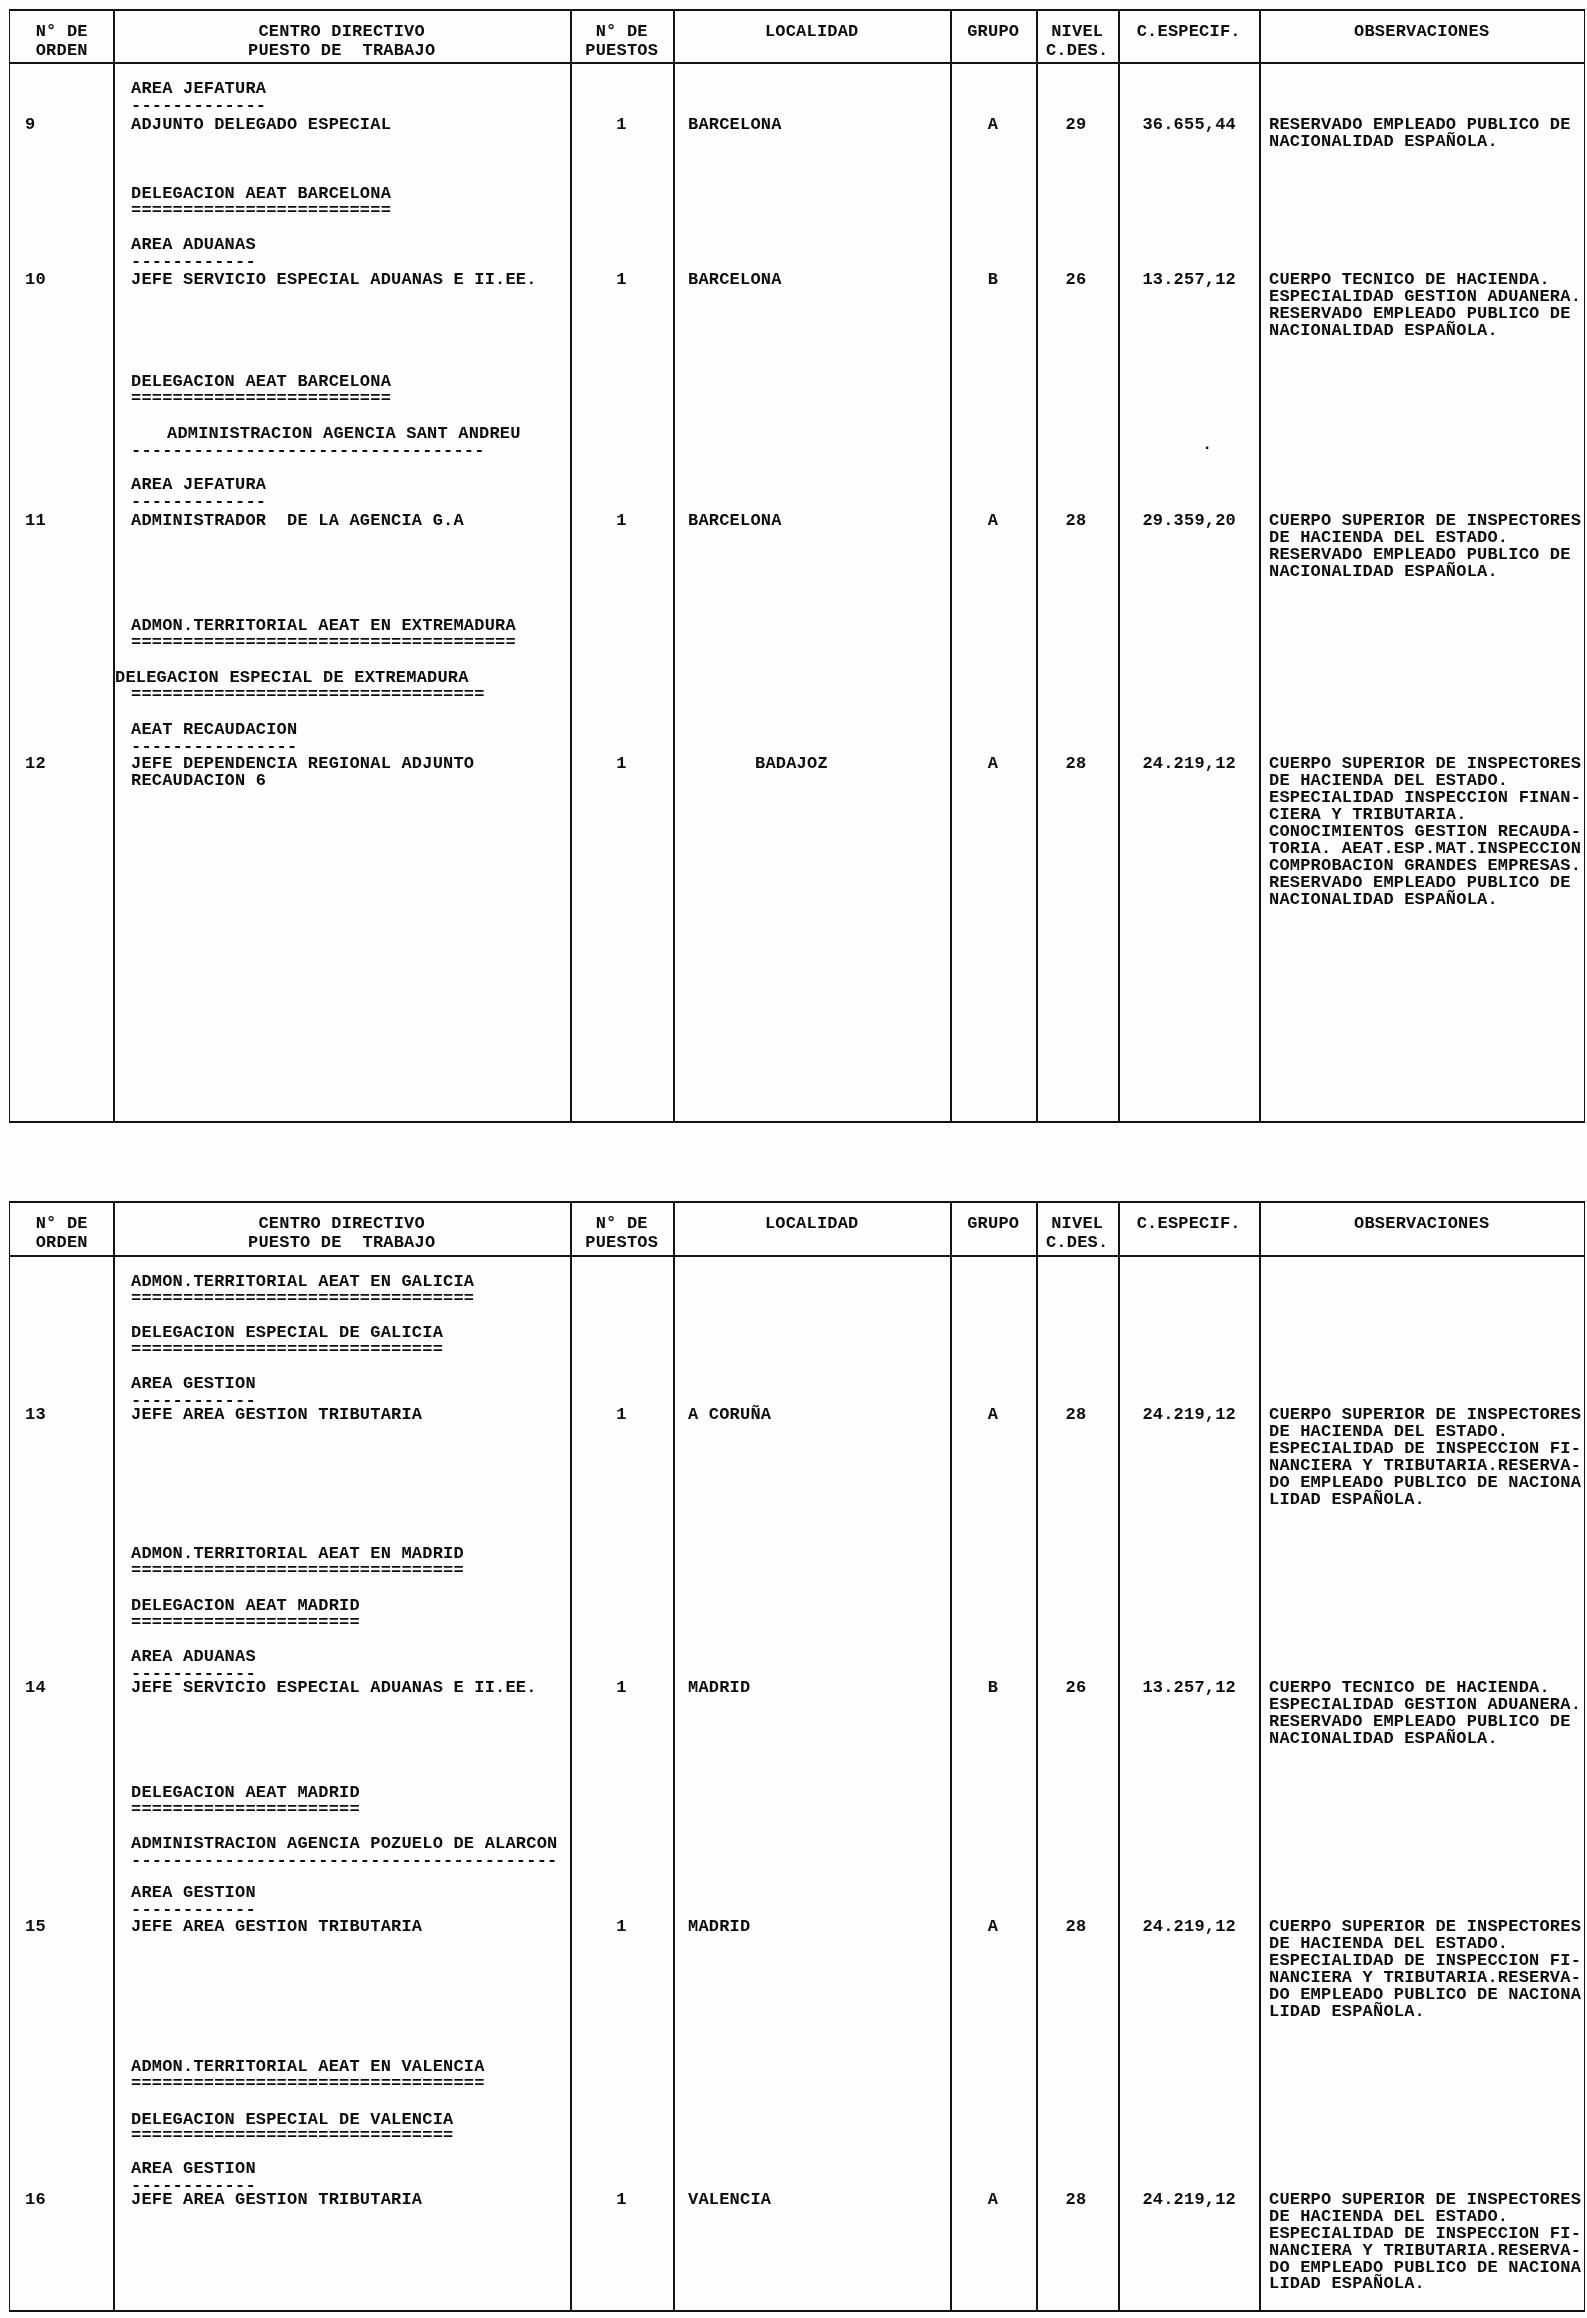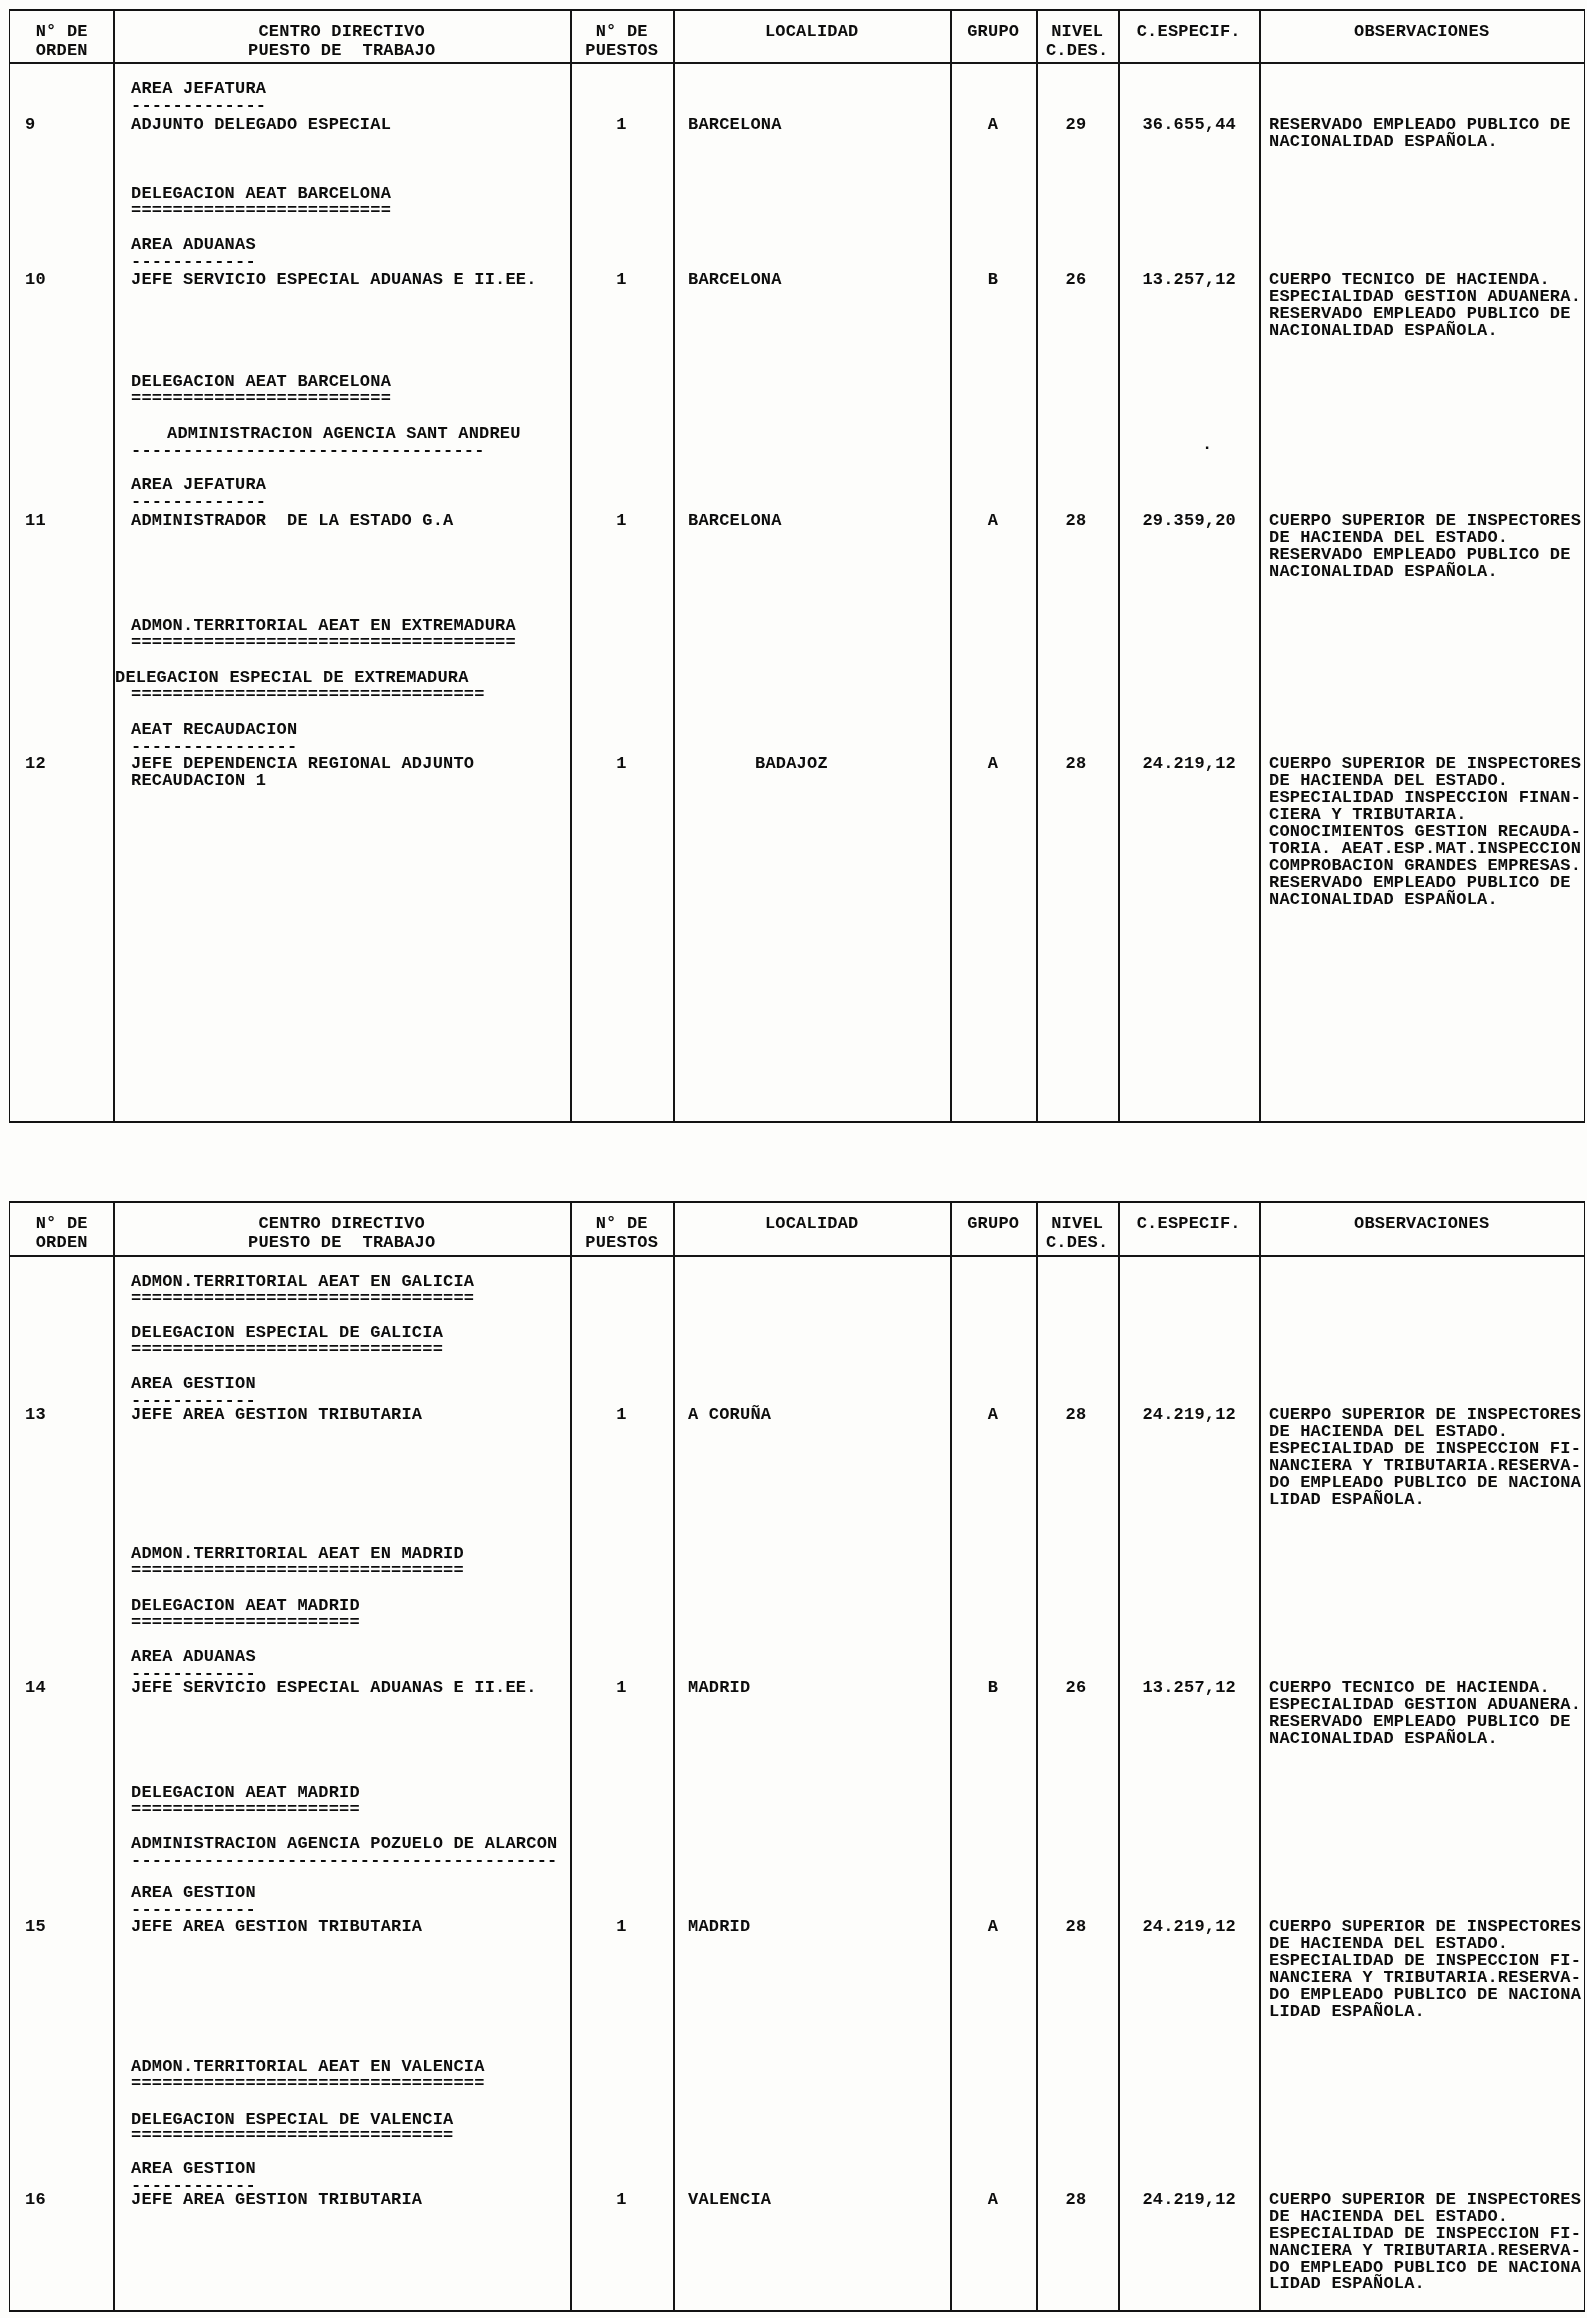--- a/index.html
+++ b/index.html
@@ -95,39 +95,39 @@
     <div class="ln" style="left: 1269px; top: 305px;">RESERVADO EMPLEADO PUBLICO DE</div>
     <div class="ln" style="left: 1269px; top: 322px;">NACIONALIDAD ESPAÑOLA.</div>
     <div class="ln" style="left: 131px; top: 373px;">DELEGACION AEAT BARCELONA</div>
     <div class="ln" style="left: 131px; top: 390px;">=========================</div>
     <div class="ln" style="left: 131px; top: 425px; margin-left: 36px;">ADMINISTRACION AGENCIA SANT ANDREU</div>
     <div class="ln" style="left: 131px; top: 442px;">----------------------------------</div>
     <div class="ln" style="left: 1202px; top: 436px;">.</div>
     <div class="ln" style="left: 131px; top: 476px;">AREA JEFATURA</div>
     <div class="ln" style="left: 131px; top: 493px;">-------------</div>
     <div class="ln" style="left: 25px; top: 512px;">11</div>
-    <div class="ln" style="left: 131px; top: 512px;">ADMINISTRADOR  DE LA ESTADO G.A</div>
+    <div class="ln" style="left: 131px; top: 512px;">ADMINISTRADOR  DE LA AGENCIA G.A</div>
     <div class="ln" style="left: 570px; top: 512px; width: 103px; text-align: center;">1</div>
     <div class="ln" style="left: 688px; top: 512px;">BARCELONA</div>
     <div class="ln" style="left: 950px; top: 512px; width: 86px; text-align: center;">A</div>
     <div class="ln" style="left: 1035px; top: 512px; width: 82px; text-align: center;">28</div>
     <div class="ln" style="left: 1117px; top: 512px; width: 119px; text-align: right;">29.359,20</div>
     <div class="ln" style="left: 1269px; top: 512px;">CUERPO SUPERIOR DE INSPECTORES</div>
     <div class="ln" style="left: 1269px; top: 529px;">DE HACIENDA DEL ESTADO.</div>
     <div class="ln" style="left: 1269px; top: 546px;">RESERVADO EMPLEADO PUBLICO DE</div>
     <div class="ln" style="left: 1269px; top: 563px;">NACIONALIDAD ESPAÑOLA.</div>
     <div class="ln" style="left: 131px; top: 617px;">ADMON.TERRITORIAL AEAT EN EXTREMADURA</div>
     <div class="ln" style="left: 131px; top: 634px;">=====================================</div>
     <div class="ln" style="left: 115px; top: 669px;">DELEGACION ESPECIAL DE EXTREMADURA</div>
     <div class="ln" style="left: 131px; top: 686px;">==================================</div>
     <div class="ln" style="left: 131px; top: 721px;">AEAT RECAUDACION</div>
     <div class="ln" style="left: 131px; top: 738px;">----------------</div>
     <div class="ln" style="left: 25px; top: 755px;">12</div>
     <div class="ln" style="left: 131px; top: 755px;">JEFE DEPENDENCIA REGIONAL ADJUNTO</div>
-    <div class="ln" style="left: 131px; top: 772px;">RECAUDACION 1</div>
+    <div class="ln" style="left: 131px; top: 772px;">RECAUDACION 6</div>
     <div class="ln" style="left: 570px; top: 755px; width: 103px; text-align: center;">1</div>
     <div class="ln" style="left: 728px; top: 755px; margin-left: 27px;">BADAJOZ</div>
     <div class="ln" style="left: 950px; top: 755px; width: 86px; text-align: center;">A</div>
     <div class="ln" style="left: 1035px; top: 755px; width: 82px; text-align: center;">28</div>
     <div class="ln" style="left: 1117px; top: 755px; width: 119px; text-align: right;">24.219,12</div>
     <div class="ln" style="left: 1269px; top: 755px;">CUERPO SUPERIOR DE INSPECTORES</div>
     <div class="ln" style="left: 1269px; top: 772px;">DE HACIENDA DEL ESTADO.</div>
     <div class="ln" style="left: 1269px; top: 789px;">ESPECIALIDAD INSPECCION FINAN-</div>
     <div class="ln" style="left: 1269px; top: 806px;">CIERA Y TRIBUTARIA.</div>
     <div class="ln" style="left: 1269px; top: 823px;">CONOCIMIENTOS GESTION RECAUDA-</div>

